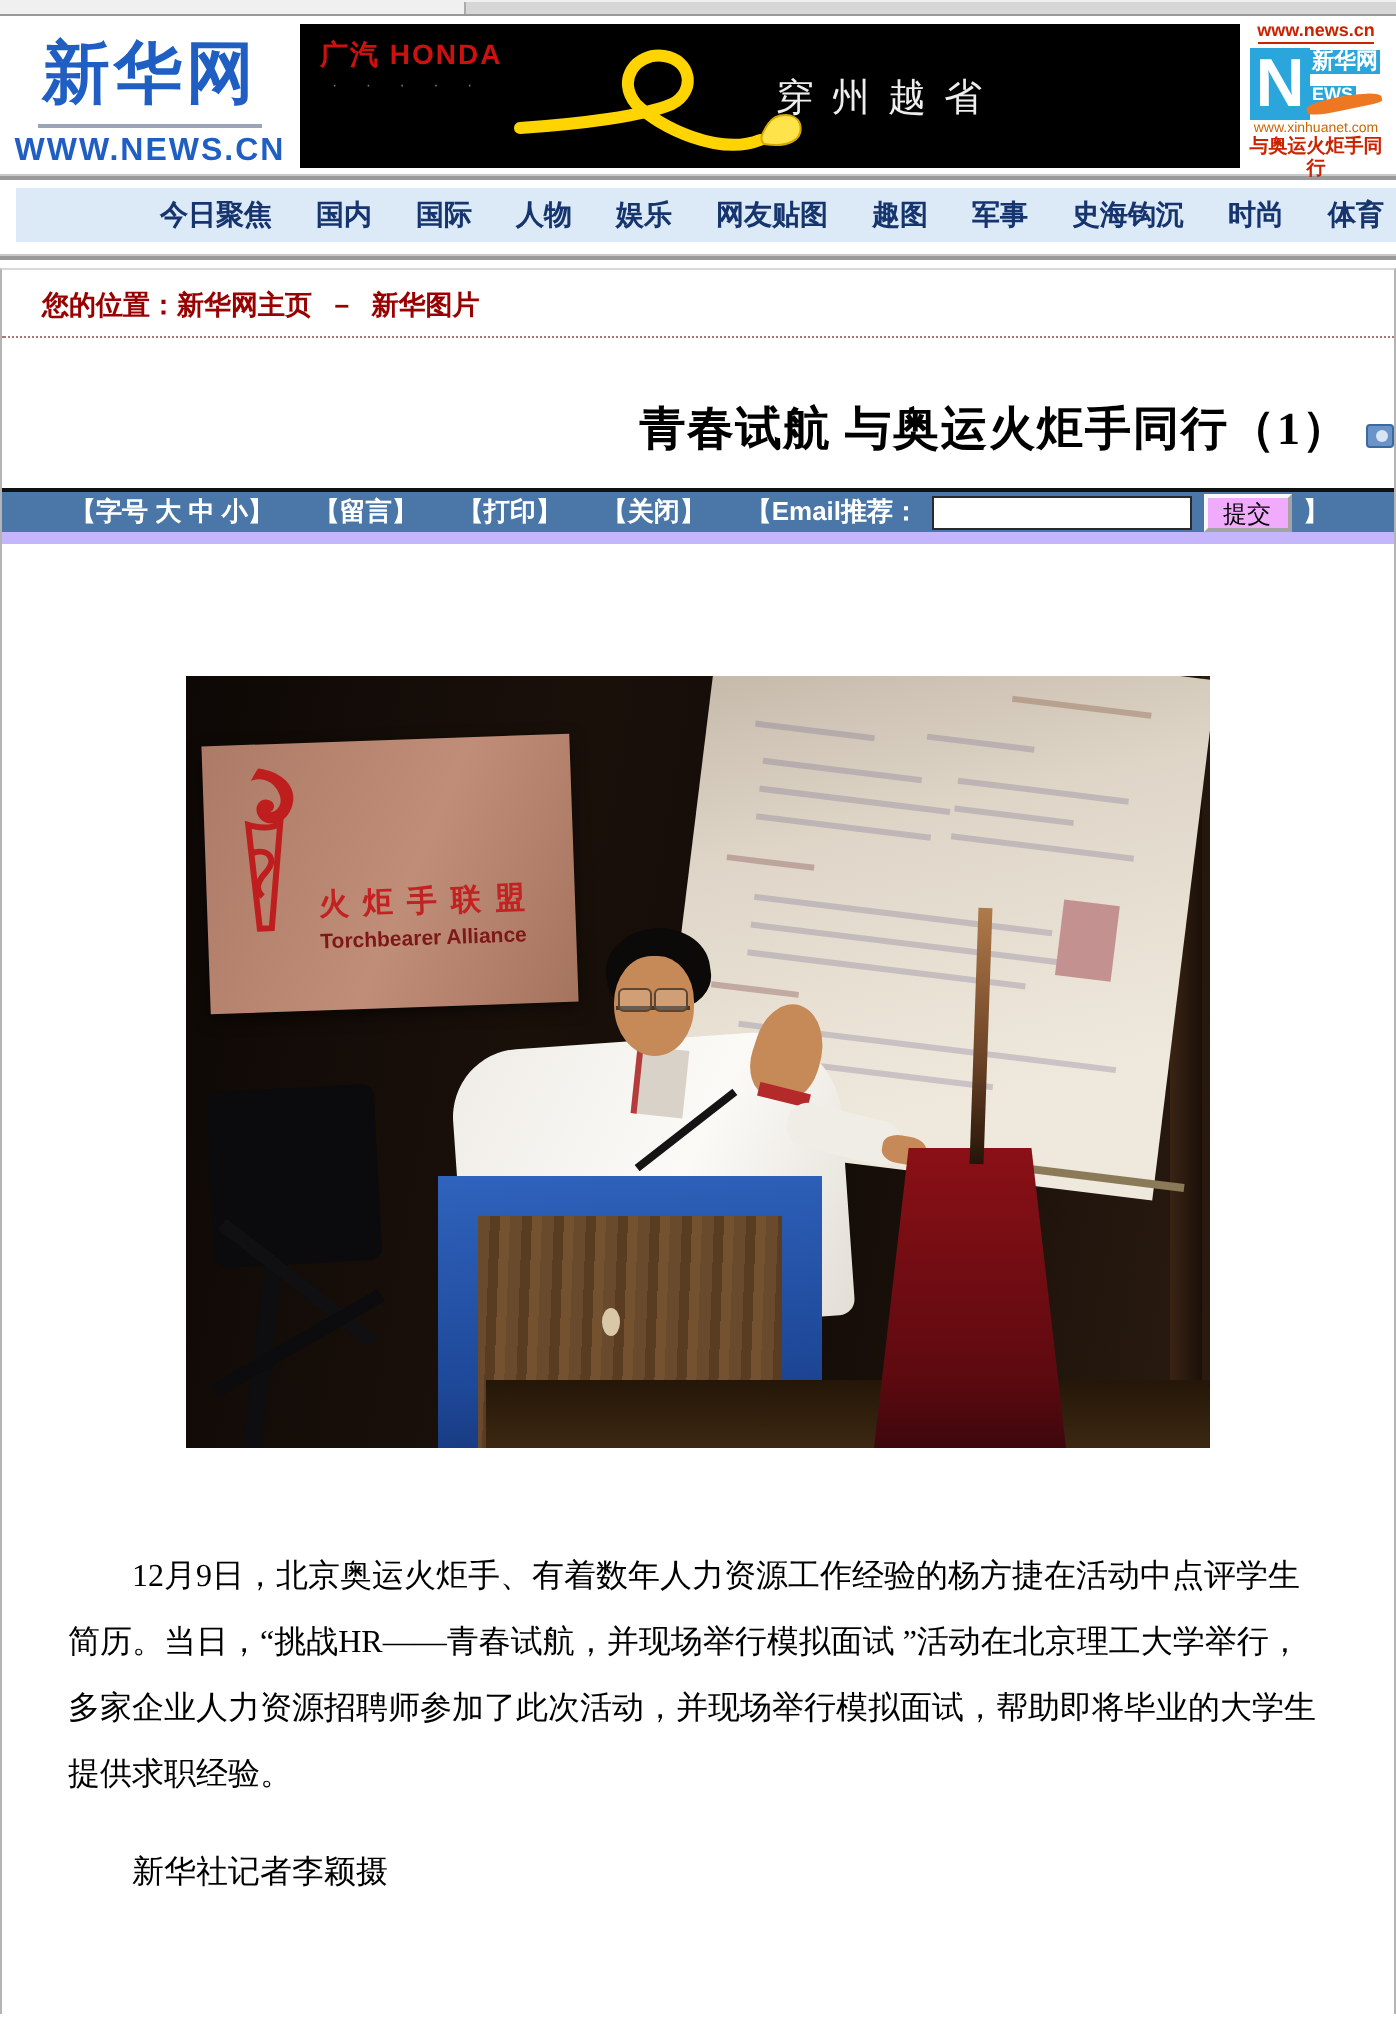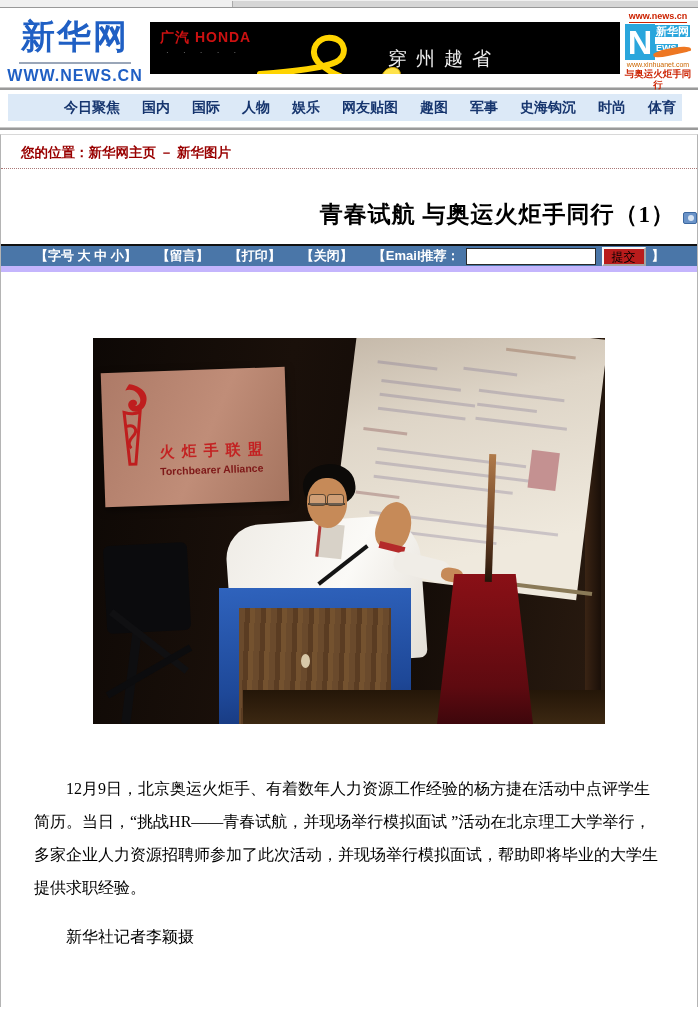--- a/index.html
+++ b/index.html
@@ -9,62 +9,62 @@
   
   .top-strip { height:8px; background:#f0f0f0; border-bottom:1px solid #999; position:relative; }
   .top-strip .thumb { position:absolute; left:232px; top:1px; width:466px; height:6px; background:#d6d6d6; border-left:1px solid #aaa; }
 
   
   .header { height:79px; background:#fff; display:flex; align-items:center; }
   .logo-block { width:150px; text-align:center; padding-top:4px; }
   .logo-cn { font-size:34px; font-weight:bold; color:#1f5fc4; letter-spacing:2px; font-family:"Liberation Sans",sans-serif; border-bottom:2px solid #9aa6b8; display:inline-block; padding:0 2px 2px 2px; }
   .logo-en { font-size:16px; font-weight:bold; color:#1f5fc4; margin-top:3px; letter-spacing:1px; }
 
-  .banner { width:470px; height:52px; background:#000; position:relative; overflow:hidden; }
+  .banner { width:470px; height:72px; background:#000; position:relative; overflow:hidden; }
   .banner .brand { position:absolute; left:10px; top:7px; color:#cc1111; font-weight:bold; font-size:14px; letter-spacing:1px; }
   .banner .tagline { position:absolute; left:16px; top:26px; color:#777; font-size:8px; letter-spacing:6px; }
   .banner .slogan { position:absolute; left:238px; top:24px; color:#eee; font-size:19px; letter-spacing:9px; font-family:"Liberation Serif","DejaVu Serif",serif; }
   .banner svg { position:absolute; left:0; top:0; }
 
   .hlogo { width:70px; margin-left:3px; text-align:center; line-height:1.1; }
   .hlogo .url-top { color:#cc2200; font-size:9px; font-weight:bold; border-bottom:1px solid #cc2200; display:inline-block; }
   .hlogo .nbox { background:#fff; margin-top:1px; position:relative; height:36px; }
   .hlogo .bigN { position:absolute; left:2px; top:0; font-size:34px; font-weight:bold; color:#fff; background:#2aa6dc; width:30px; height:36px; line-height:36px; }
   .hlogo .stack { position:absolute; left:32px; top:1px; text-align:left; }
   .hlogo .stack .cn { background:#2aa6dc; color:#fff; font-size:11px; font-weight:bold; padding:0 1px; display:block; }
   .hlogo .stack .ews { background:#2aa6dc; color:#fff; font-size:9px; font-weight:bold; padding:0 1px; display:inline-block; margin-top:1px; }
   .hlogo .swoosh { position:absolute; left:30px; top:24px; width:38px; height:7px; background:#ee7722; border-radius:60% 100% 20% 60%; transform:rotate(-12deg); }
   .hlogo .url-bottom { color:#cc6600; font-size:7px; margin-top:1px; }
   .hlogo .host { color:#cc2200; font-size:9.5px; font-weight:bold; margin-top:1px; }
 
   .rule { height:3px; background:#9a9a9a; border-top:1px solid #c8c8c8; }
 
-  .nav { margin:4px 16px 6px 8px; height:27px; background:#dce9f7; display:flex; align-items:center; justify-content:flex-end; gap:22px; padding-right:6px; }
+  .nav { margin:4px 0 6px 8px; height:27px; background:#dce9f7; display:flex; align-items:center; justify-content:flex-end; gap:22px; padding-right:6px; }
   .nav span { color:#16356e; font-weight:bold; font-size:14px; cursor:pointer; white-space:nowrap; }
 
   .container { margin-top:4px; border-left:1px solid #b4b4b4; border-right:1px solid #b4b4b4; border-top:1px solid #d8d8d8; min-height:873px; background:#fff; }
 
   .breadcrumb { padding:9px 0 6px 20px; border-bottom:1px dotted #aa7777; color:#990000; font-weight:bold; font-size:13.5px; }
-  .breadcrumb span { color:#990000; }
+  .breadcrumb span { color:#990000;font-family:Liberation Mono, monospace; }
 
   .title-row { margin-top:30px; text-align:right; }
   .title { font-size:23px; font-weight:bold; color:#000; font-family:"Liberation Serif","DejaVu Serif",serif; letter-spacing:1px; }
   .cam-icon { display:inline-block; width:14px; height:12px; background:#6a93c8; border:1px solid #3c68a0; border-radius:2px; vertical-align:middle; margin-left:8px; position:relative; }
   .cam-icon::after { content:""; position:absolute; left:4px; top:2px; width:6px; height:6px; border-radius:50%; background:#d8e4f2; }
 
   .date-row { margin-top:18px; text-align:center; font-size:13px; color:#000; }
   .date-row .src-link { color:#0000cc; cursor:pointer; }
 
   .black-hr { margin-top:14px; border-top:2px solid #111; }
 
   .toolbar { height:26px; background:#4a76a8; display:flex; align-items:center; color:#fff; font-size:13px; font-weight:bold; padding-left:34px; gap:20px; border-bottom:6px solid #c4b5fd; }
   .toolbar .tb { cursor:pointer; white-space:nowrap; }
   .toolbar .email-group { display:flex; align-items:center; gap:6px; }
   .toolbar input { width:130px; height:17px; border:1px solid #2a2a2a; background:#fff; }
-  .toolbar button { font-size:12px; height:19px; padding:0 8px; background:#b91c1c; border:2px outset #f8f8f8; color:#000; font-family:inherit; cursor:pointer; }
+  .toolbar button { font-size:12px; height:19px; padding:0 8px; background:#f0abfc; border:2px outset #f8f8f8; color:#000; font-family:inherit; cursor:pointer; }
 
   
   .photo { position:relative; width:512px; height:386px; margin:66px auto 0 auto; background:linear-gradient(100deg,#0d0805 0%,#1a100a 35%,#120b07 60%,#2a1b10 100%); overflow:hidden; }
   .photo div, .photo span { position:absolute; }
   .beam { left:400px; top:-34px; width:220px; height:58px; background:#2e1d0e; transform:rotate(10deg); }
   .pole { left:492px; top:0; width:16px; height:386px; background:linear-gradient(90deg,#3a2414,#1a0f08); }
   .flag { left:10px; top:32px; width:184px; height:134px; background:linear-gradient(115deg,#ad7a67,#c08d78 55%,#a5745f); transform:rotate(-2deg); box-shadow:0 3px 8px rgba(0,0,0,.5); }
   .flag .torch-svg { left:14px; top:14px; }
   .flag .f1 { left:56px; top:72px; color:#c32222; font-size:15px; font-weight:bold; letter-spacing:7px; white-space:nowrap; }
   .flag .f2 { left:56px; top:94px; color:#7e1818; font-size:10.5px; font-weight:bold; white-space:nowrap; }

